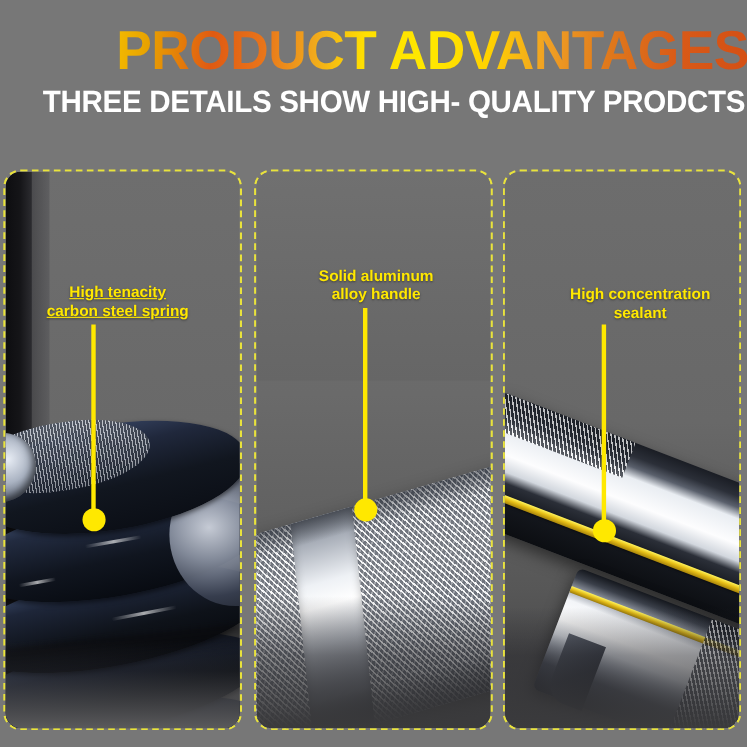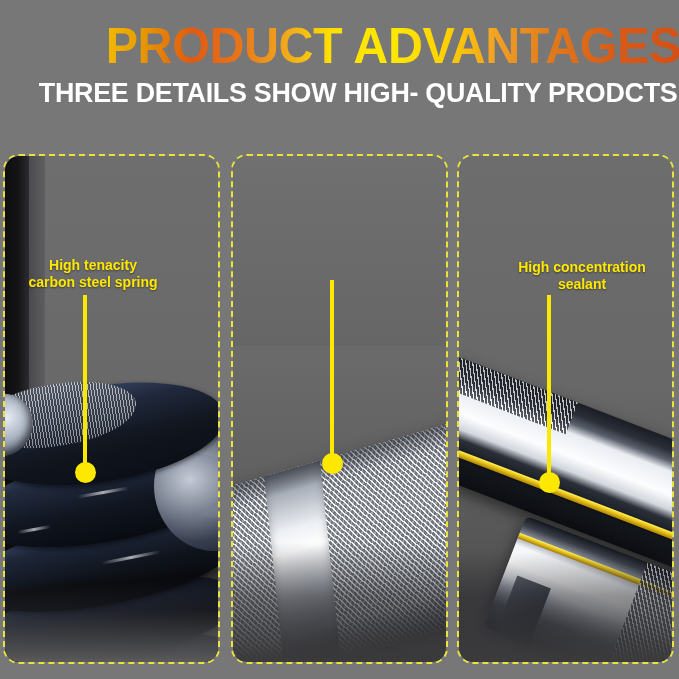--- a/index.html
+++ b/index.html
@@ -381,21 +381,21 @@
   }
   .pointer-dot {
     position: absolute;
     width: 21px;
     height: 21px;
     border-radius: 50%;
     background: #ffe800;
   }
 
   
-  #anno-1 { left: 8px;  top: 257px; width: 170px; }
+  #anno-1 { left: 22px;  top: 257px; width: 170px; text-decoration: underline; }
   #line-1 { left: 83px;  top: 295px; height: 175px; }
   #dot-1  { left: 75px;  top: 462px; }
   
   #anno-2 { left: 262px; top: 242px; width: 160px; }
   #line-2 { left: 330px; top: 280px; height: 180px; }
   #dot-2  { left: 322px; top: 453px; }
   
   #anno-3 { left: 492px; top: 259px; width: 180px; }
   #line-3 { left: 547px; top: 295px; height: 185px; }
   #dot-3  { left: 539px; top: 472px; }
@@ -460,20 +460,22 @@
       <div class="bar-cap"></div>
       <div class="p3-floor"></div>
     </div>
   </div>
 
   <div class="annotation" id="anno-1">High tenacity
 carbon steel spring</div>
   <div class="pointer-line" id="line-1"></div>
   <div class="pointer-dot" id="dot-1"></div>
 
+  <div class="annotation" id="anno-2">Solid aluminum
+alloy handle</div>
   <div class="pointer-line" id="line-2"></div>
   <div class="pointer-dot" id="dot-2"></div>
 
   <div class="annotation" id="anno-3">High concentration
 sealant</div>
   <div class="pointer-line" id="line-3"></div>
   <div class="pointer-dot" id="dot-3"></div>
 
 </div>
 

